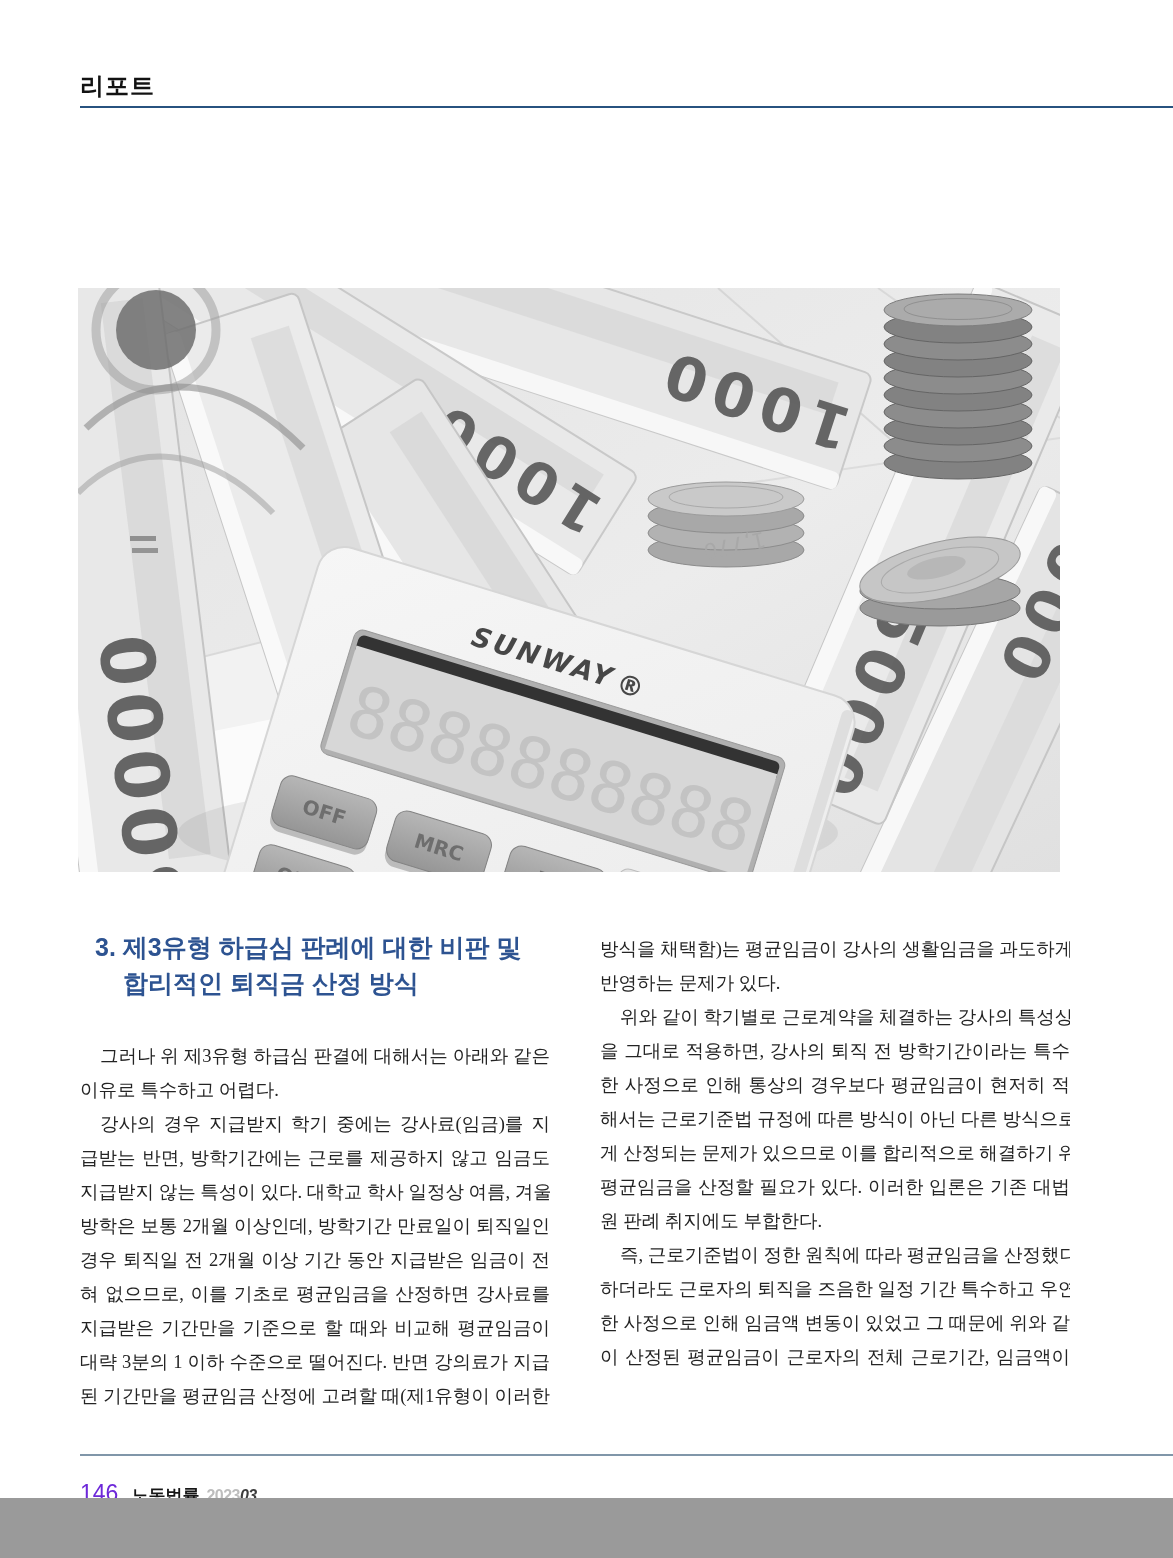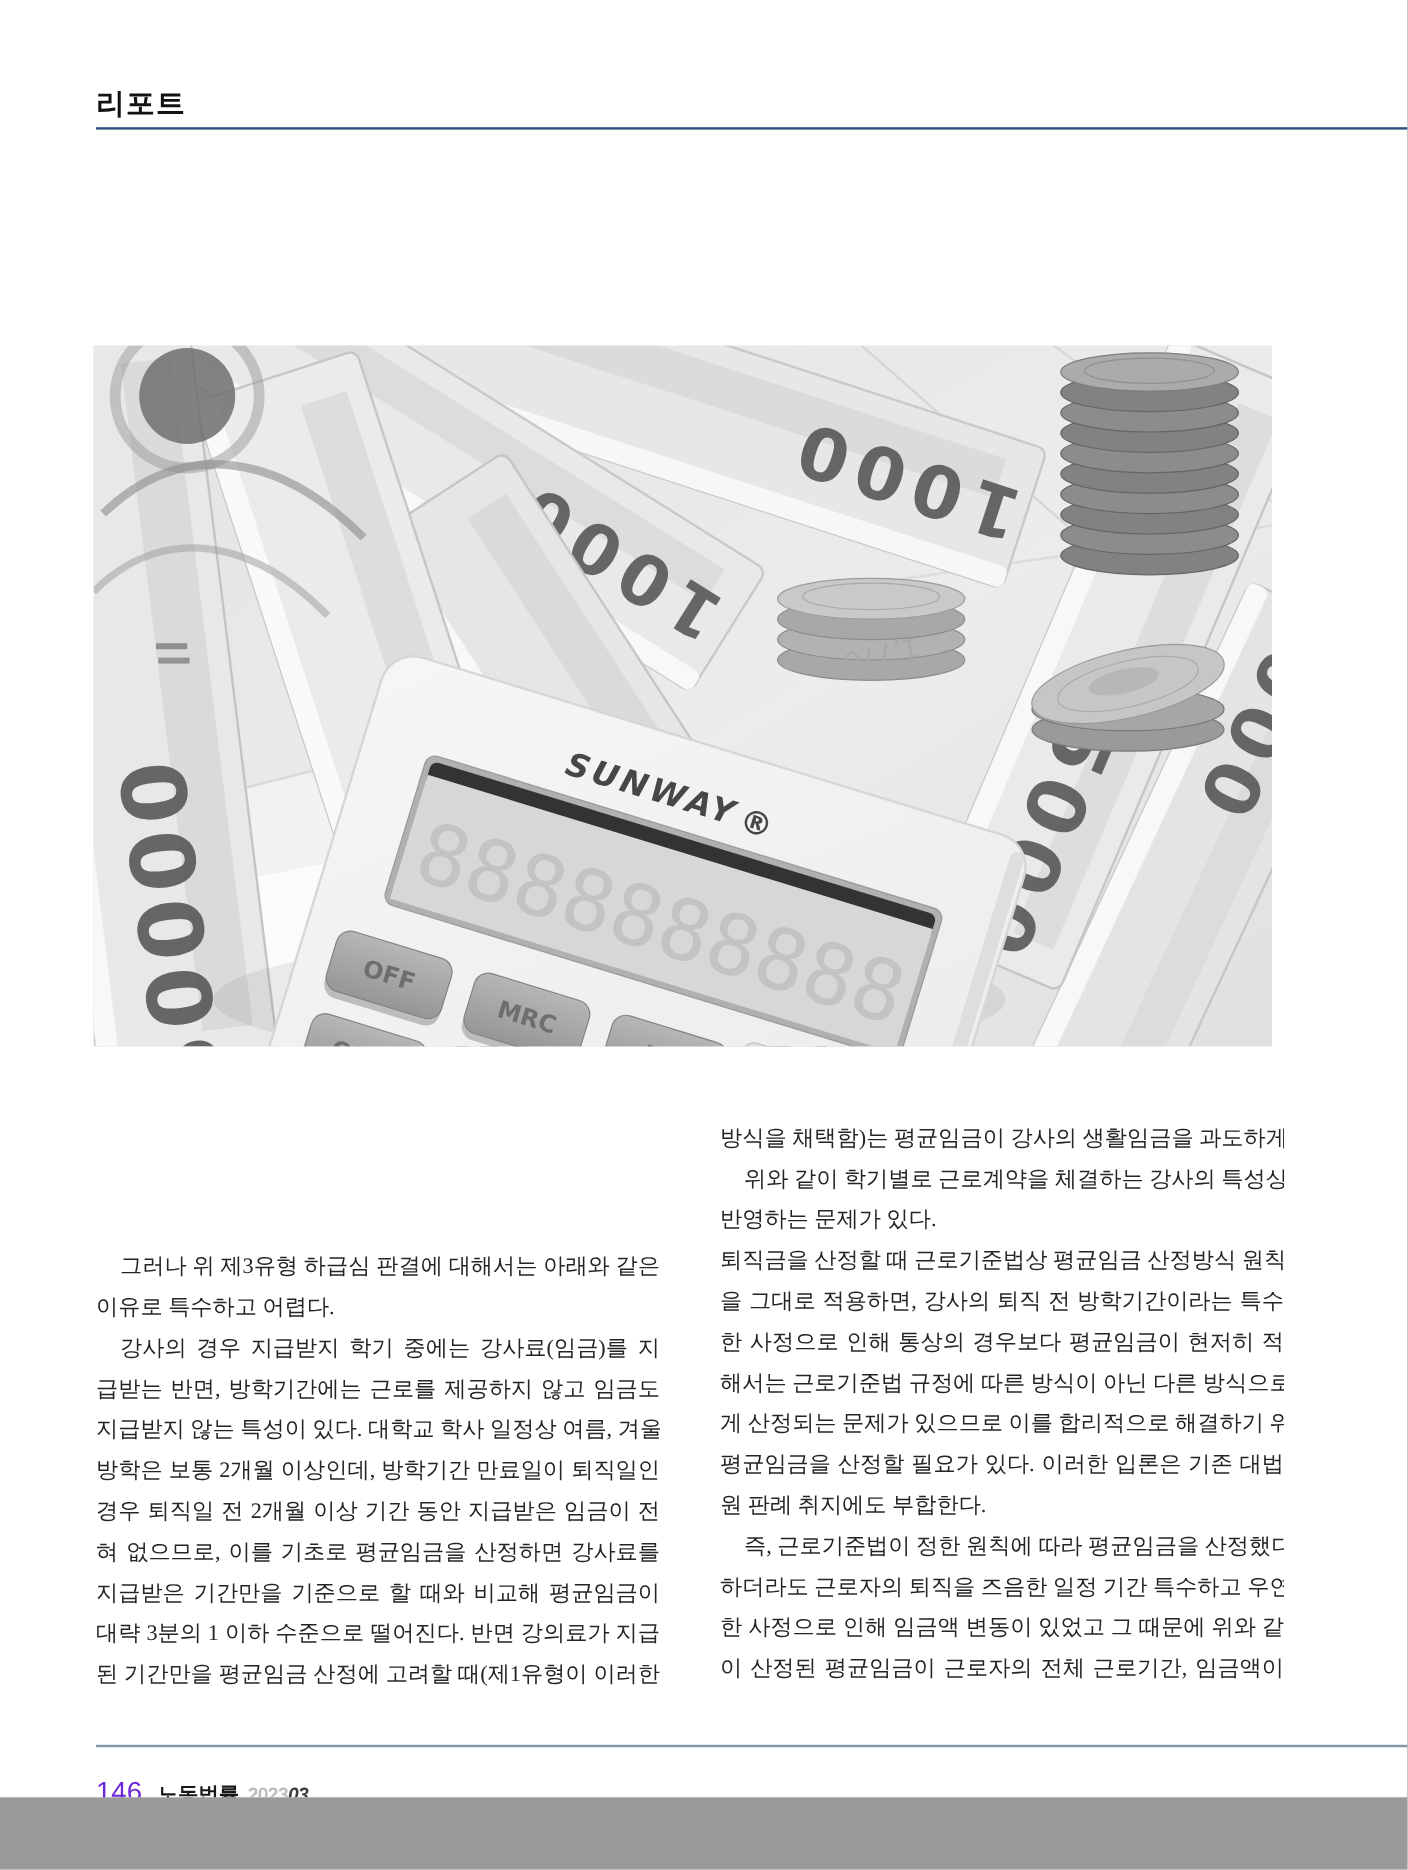--- a/index.html
+++ b/index.html
@@ -252,40 +252,43 @@
         </g>
         <g class="key" transform="translate(408,372)">
           <rect x="0" y="4" width="100" height="54" rx="12" fill="#7c7c7c" opacity="0.45"></rect>
           <rect x="0" y="0" width="100" height="52" rx="12" fill="url(#keyGrad)" stroke="#838383"></rect>
           <text class="keylabel" x="50" y="33" text-anchor="middle">√</text>
         </g>
       </g>
     </svg>
   </div>
 
+  <div class="heading">
+    <div class="l1">3. 제3유형 하급심 판례에 대한 비판 및</div>
+    <div class="l2">합리적인 퇴직금 산정 방식</div>
+  </div>
 
   <div class="col col-left">
     <div class="line indent">그러나 위 제3유형 하급심 판결에 대해서는 아래와 같은</div>
     <div class="line end">이유로 특수하고 어렵다.</div>
     <div class="line indent">강사의 경우 지급받지 학기 중에는 강사료(임금)를 지</div>
     <div class="line">급받는 반면, 방학기간에는 근로를 제공하지 않고 임금도</div>
     <div class="line">지급받지 않는 특성이 있다. 대학교 학사 일정상 여름, 겨울</div>
     <div class="line">방학은 보통 2개월 이상인데, 방학기간 만료일이 퇴직일인</div>
     <div class="line">경우 퇴직일 전 2개월 이상 기간 동안 지급받은 임금이 전</div>
     <div class="line">혀 없으므로, 이를 기초로 평균임금을 산정하면 강사료를</div>
     <div class="line">지급받은 기간만을 기준으로 할 때와 비교해 평균임금이</div>
     <div class="line">대략 3분의 1 이하 수준으로 떨어진다. 반면 강의료가 지급</div>
     <div class="line">된 기간만을 평균임금 산정에 고려할 때(제1유형이 이러한</div>
   </div>
 
   <div class="col col-right">
     <div class="line">방식을 채택함)는 평균임금이 강사의 생활임금을 과도하게</div>
+    <div class="line end">반영하는 문제가 있다.</div>
     <div class="line indent">위와 같이 학기별로 근로계약을 체결하는 강사의 특성상</div>
-    <div class="line end">반영하는 문제가 있다.</div>
-    <div class="line">퇴직금을 산정할 때 근로기준법상 평균임금 산정방식 원칙</div>
     <div class="line">을 그대로 적용하면, 강사의 퇴직 전 방학기간이라는 특수</div>
     <div class="line">한 사정으로 인해 통상의 경우보다 평균임금이 현저히 적</div>
     <div class="line">해서는 근로기준법 규정에 따른 방식이 아닌 다른 방식으로</div>
     <div class="line">게 산정되는 문제가 있으므로 이를 합리적으로 해결하기 위</div>
     <div class="line">평균임금을 산정할 필요가 있다. 이러한 입론은 기존 대법</div>
     <div class="line end">원 판례 취지에도 부합한다.</div>
     <div class="line indent">즉, 근로기준법이 정한 원칙에 따라 평균임금을 산정했다</div>
     <div class="line">하더라도 근로자의 퇴직을 즈음한 일정 기간 특수하고 우연</div>
     <div class="line">한 사정으로 인해 임금액 변동이 있었고 그 때문에 위와 같</div>
     <div class="line">이 산정된 평균임금이 근로자의 전체 근로기간, 임금액이</div>

